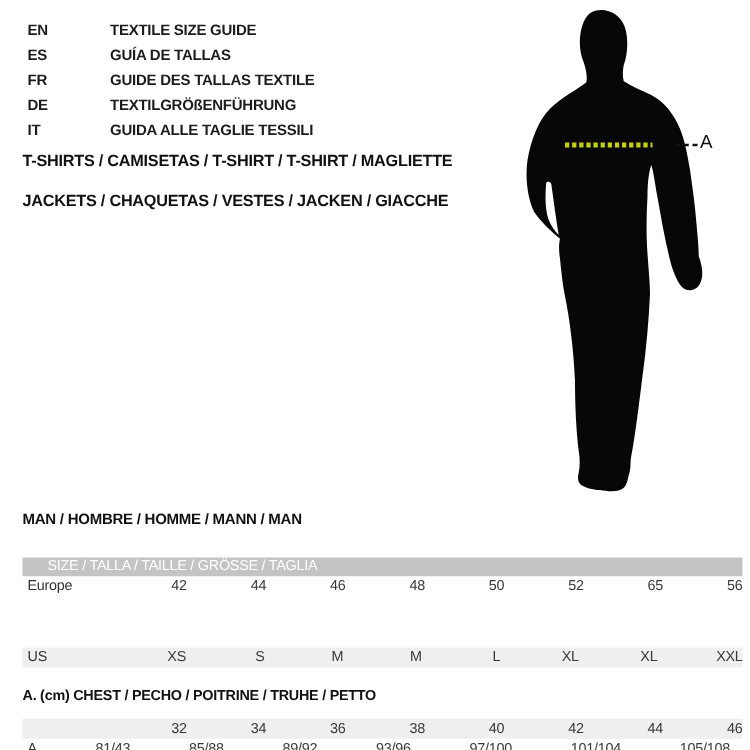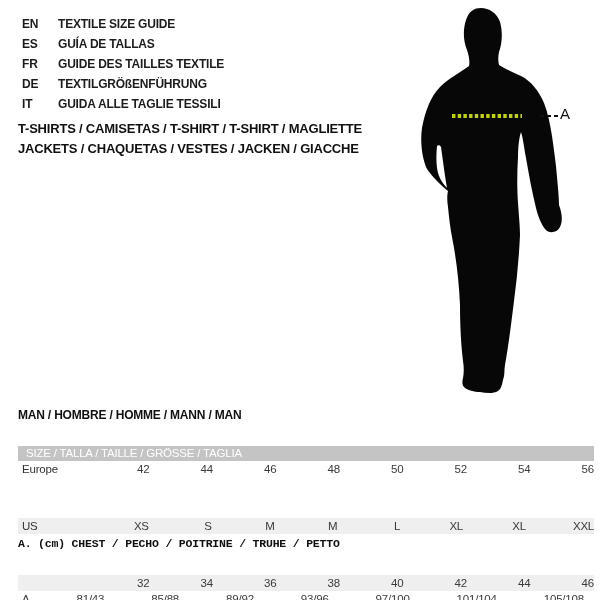--- a/index.html
+++ b/index.html
@@ -6,58 +6,58 @@
   body{
     width:600px;height:600px;background:#ffffff;position:relative;overflow:hidden;
     font-family:"Liberation Sans","DejaVu Sans",sans-serif;
     -webkit-font-smoothing:antialiased;
   }
   .abs{position:absolute;}
   
   .lang-block{left:22px;top:14px;width:380px;}
   .lang-row{display:flex;height:20px;align-items:center;}
   .lang-code{width:36px;font-size:12px;font-weight:700;color:#1c1c1c;letter-spacing:-0.2px;}
-  .lang-label{font-size:12px;font-weight:700;color:#1c1c1c;letter-spacing:-0.2px;}
+  .lang-label{font-size:12px;font-weight:700;color:#1c1c1c;letter-spacing:-0.2px;margin-left:30px;}
   
   .ptype{left:18px;width:420px;font-size:13px;font-weight:700;color:#111;letter-spacing:-0.2px;}
   .ptype1{top:121px;}
-  .ptype2{top:141px;}
+  .ptype2{top:153px;}
   
   .figure-wrap{left:418px;top:6px;width:160px;height:392px;}
   .measure-a{left:560px;top:105px;font-size:15px;color:#111;font-weight:400;}
   
   .section-title{left:18px;top:408px;font-size:12px;font-weight:700;color:#111;letter-spacing:-0.2px;}
   
   .size-table{left:18px;top:446px;width:576px;}
   .st-header{
     height:15px;line-height:15px;background:#c4c4c4;color:#ffffff;
-    font-size:11.5px;padding-left:8px;letter-spacing:-0.2px;
+    font-size:11.5px;padding-left:20px;letter-spacing:-0.2px;
   }
   .st-row{display:flex;height:16px;line-height:16px;font-size:11.5px;color:#3a3a3a;letter-spacing:-0.2px;gap:47px;}
   .st-row.shaded{background:#efefef;margin-top:41px;}
   .st-label{width:64px;padding-left:4px;text-align:left;color:#333;}
   .st-cell{flex:1;text-align:right;}
   
-  .footnote{left:18px;top:537px;font-size:11.5px;font-weight:700;color:#111;letter-spacing:-0.2px;font-family:Liberation Mono, monospace;}
+  .footnote{left:18px;top:551px;font-size:11.5px;font-weight:700;color:#111;letter-spacing:-0.2px;}
 </style>
 </head>
 <body>
 
 <div class="abs lang-block">
   <div class="lang-row">
     <span class="lang-code">EN</span>
     <span class="lang-label">TEXTILE SIZE GUIDE</span>
   </div>
   <div class="lang-row">
     <span class="lang-code">ES</span>
     <span class="lang-label">GUÍA DE TALLAS</span>
   </div>
   <div class="lang-row">
     <span class="lang-code">FR</span>
-    <span class="lang-label">GUIDE DES TAILLES TEXTILE</span>
+    <span class="lang-label">GUIDE DES TALLAS TEXTILE</span>
   </div>
   <div class="lang-row">
     <span class="lang-code">DE</span>
     <span class="lang-label">TEXTILGRÖßENFÜHRUNG</span>
   </div>
   <div class="lang-row">
     <span class="lang-code">IT</span>
     <span class="lang-label">GUIDA ALLE TAGLIE TESSILI</span>
   </div>
 </div>
@@ -123,21 +123,21 @@
   <div class="st-header">SIZE / TALLA / TAILLE / GRÖSSE / TAGLIA</div>
 
   <div class="st-row">
     <span class="st-label">Europe</span>
     <span class="st-cell">42</span>
     <span class="st-cell">44</span>
     <span class="st-cell">46</span>
     <span class="st-cell">48</span>
     <span class="st-cell">50</span>
     <span class="st-cell">52</span>
-    <span class="st-cell">54</span>
+    <span class="st-cell">65</span>
     <span class="st-cell">56</span>
   </div>
 
   <div class="st-row shaded">
     <span class="st-label">US</span>
     <span class="st-cell">XS</span>
     <span class="st-cell">S</span>
     <span class="st-cell">M</span>
     <span class="st-cell">M</span>
     <span class="st-cell">L</span>

